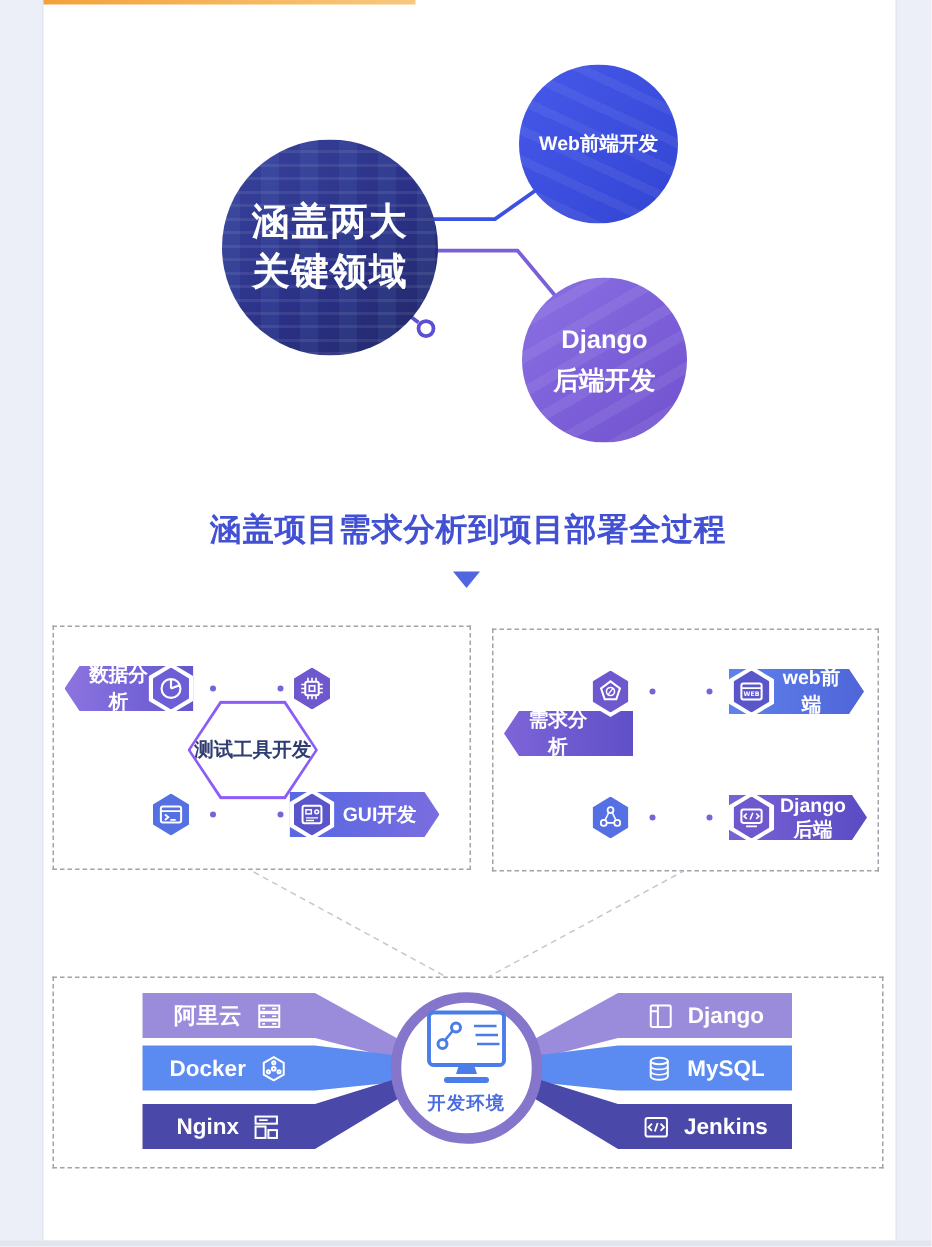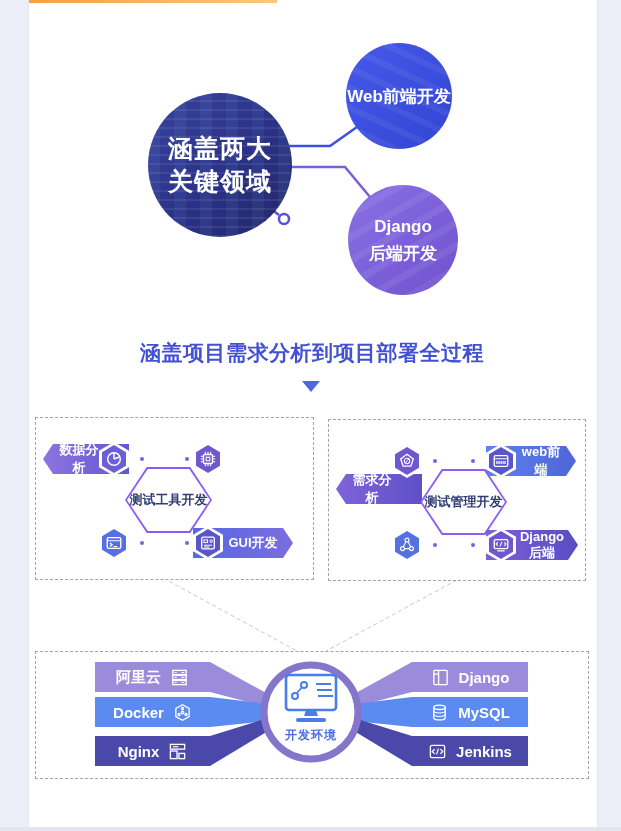--- a/index.html
+++ b/index.html
@@ -14,21 +14,21 @@
   .c-main{left:148px;top:93px;width:144px;height:144px;
     background:
       repeating-linear-gradient(0deg, rgba(255,255,255,.08) 0 2px, rgba(0,0,0,0) 2px 9px),
       repeating-linear-gradient(90deg, rgba(130,200,255,.07) 0 12px, rgba(0,0,0,0) 12px 26px),
       linear-gradient(135deg,#3a449e 0%,#2a3186 55%,#222866 100%);
     font-size:25px;font-weight:bold;line-height:33px;letter-spacing:1px;}
   .c-web{left:346px;top:43px;width:106px;height:106px;
     background:
       repeating-linear-gradient(25deg, rgba(255,255,255,.06) 0 6px, rgba(0,0,0,0) 6px 18px),
       linear-gradient(135deg,#4659ea,#3244d2);
-    font-size:17px;font-weight:bold;}
+    font-size:13px;font-weight:bold;}
   .c-django{left:348px;top:185px;width:110px;height:110px;
     background:
       repeating-linear-gradient(-30deg, rgba(255,255,255,.07) 0 7px, rgba(0,0,0,0) 7px 20px),
       linear-gradient(135deg,#8a70e4,#7051ce);
     font-size:17px;font-weight:bold;line-height:27px;}
 
   .overlay-svg{position:absolute;left:0;top:0;width:621px;height:831px;pointer-events:none;}
 
   
   .headline{position:absolute;left:28px;top:339px;width:568px;text-align:center;font-size:21px;font-weight:bold;color:#4250d4;letter-spacing:.5px;}
@@ -186,23 +186,20 @@
           <rect x="2.5" y="4" width="15" height="12" rx="1.5" fill="none" stroke="#fff" stroke-width="1.5"></rect>
           <path d="M2.5 7.5h15" stroke="#fff" stroke-width="1.2"></path>
           <text x="10" y="13.6" font-size="4.6" font-family="DejaVu Sans, sans-serif" fill="#fff" text-anchor="middle" font-weight="bold">WEB</text>
         </svg>
       </div>
     </div>
 
     <div class="dot" style="left:104px;top:39px;"></div>
     <div class="dot" style="left:142px;top:39px;"></div>
 
-    <div class="hex-big" style="left:91px;top:49px;">
-      <div class="in">测试管理开发</div>
-    </div>
 
     <div class="hex-s" style="left:63px;top:108px;">
       <div class="in h-blue">
         <svg width="18" height="18" viewBox="0 0 20 20">
           <circle cx="10" cy="4.5" r="2.2" fill="none" stroke="#fff" stroke-width="1.3"></circle>
           <circle cx="5" cy="14" r="2.2" fill="none" stroke="#fff" stroke-width="1.3"></circle>
           <circle cx="15" cy="14" r="2.2" fill="none" stroke="#fff" stroke-width="1.3"></circle>
           <path d="M8.7 6.3 L6 12 M11.3 6.3 L14 12 M7.2 14h5.6" stroke="#fff" stroke-width="1.2" fill="none"></path>
         </svg>
       </div>

